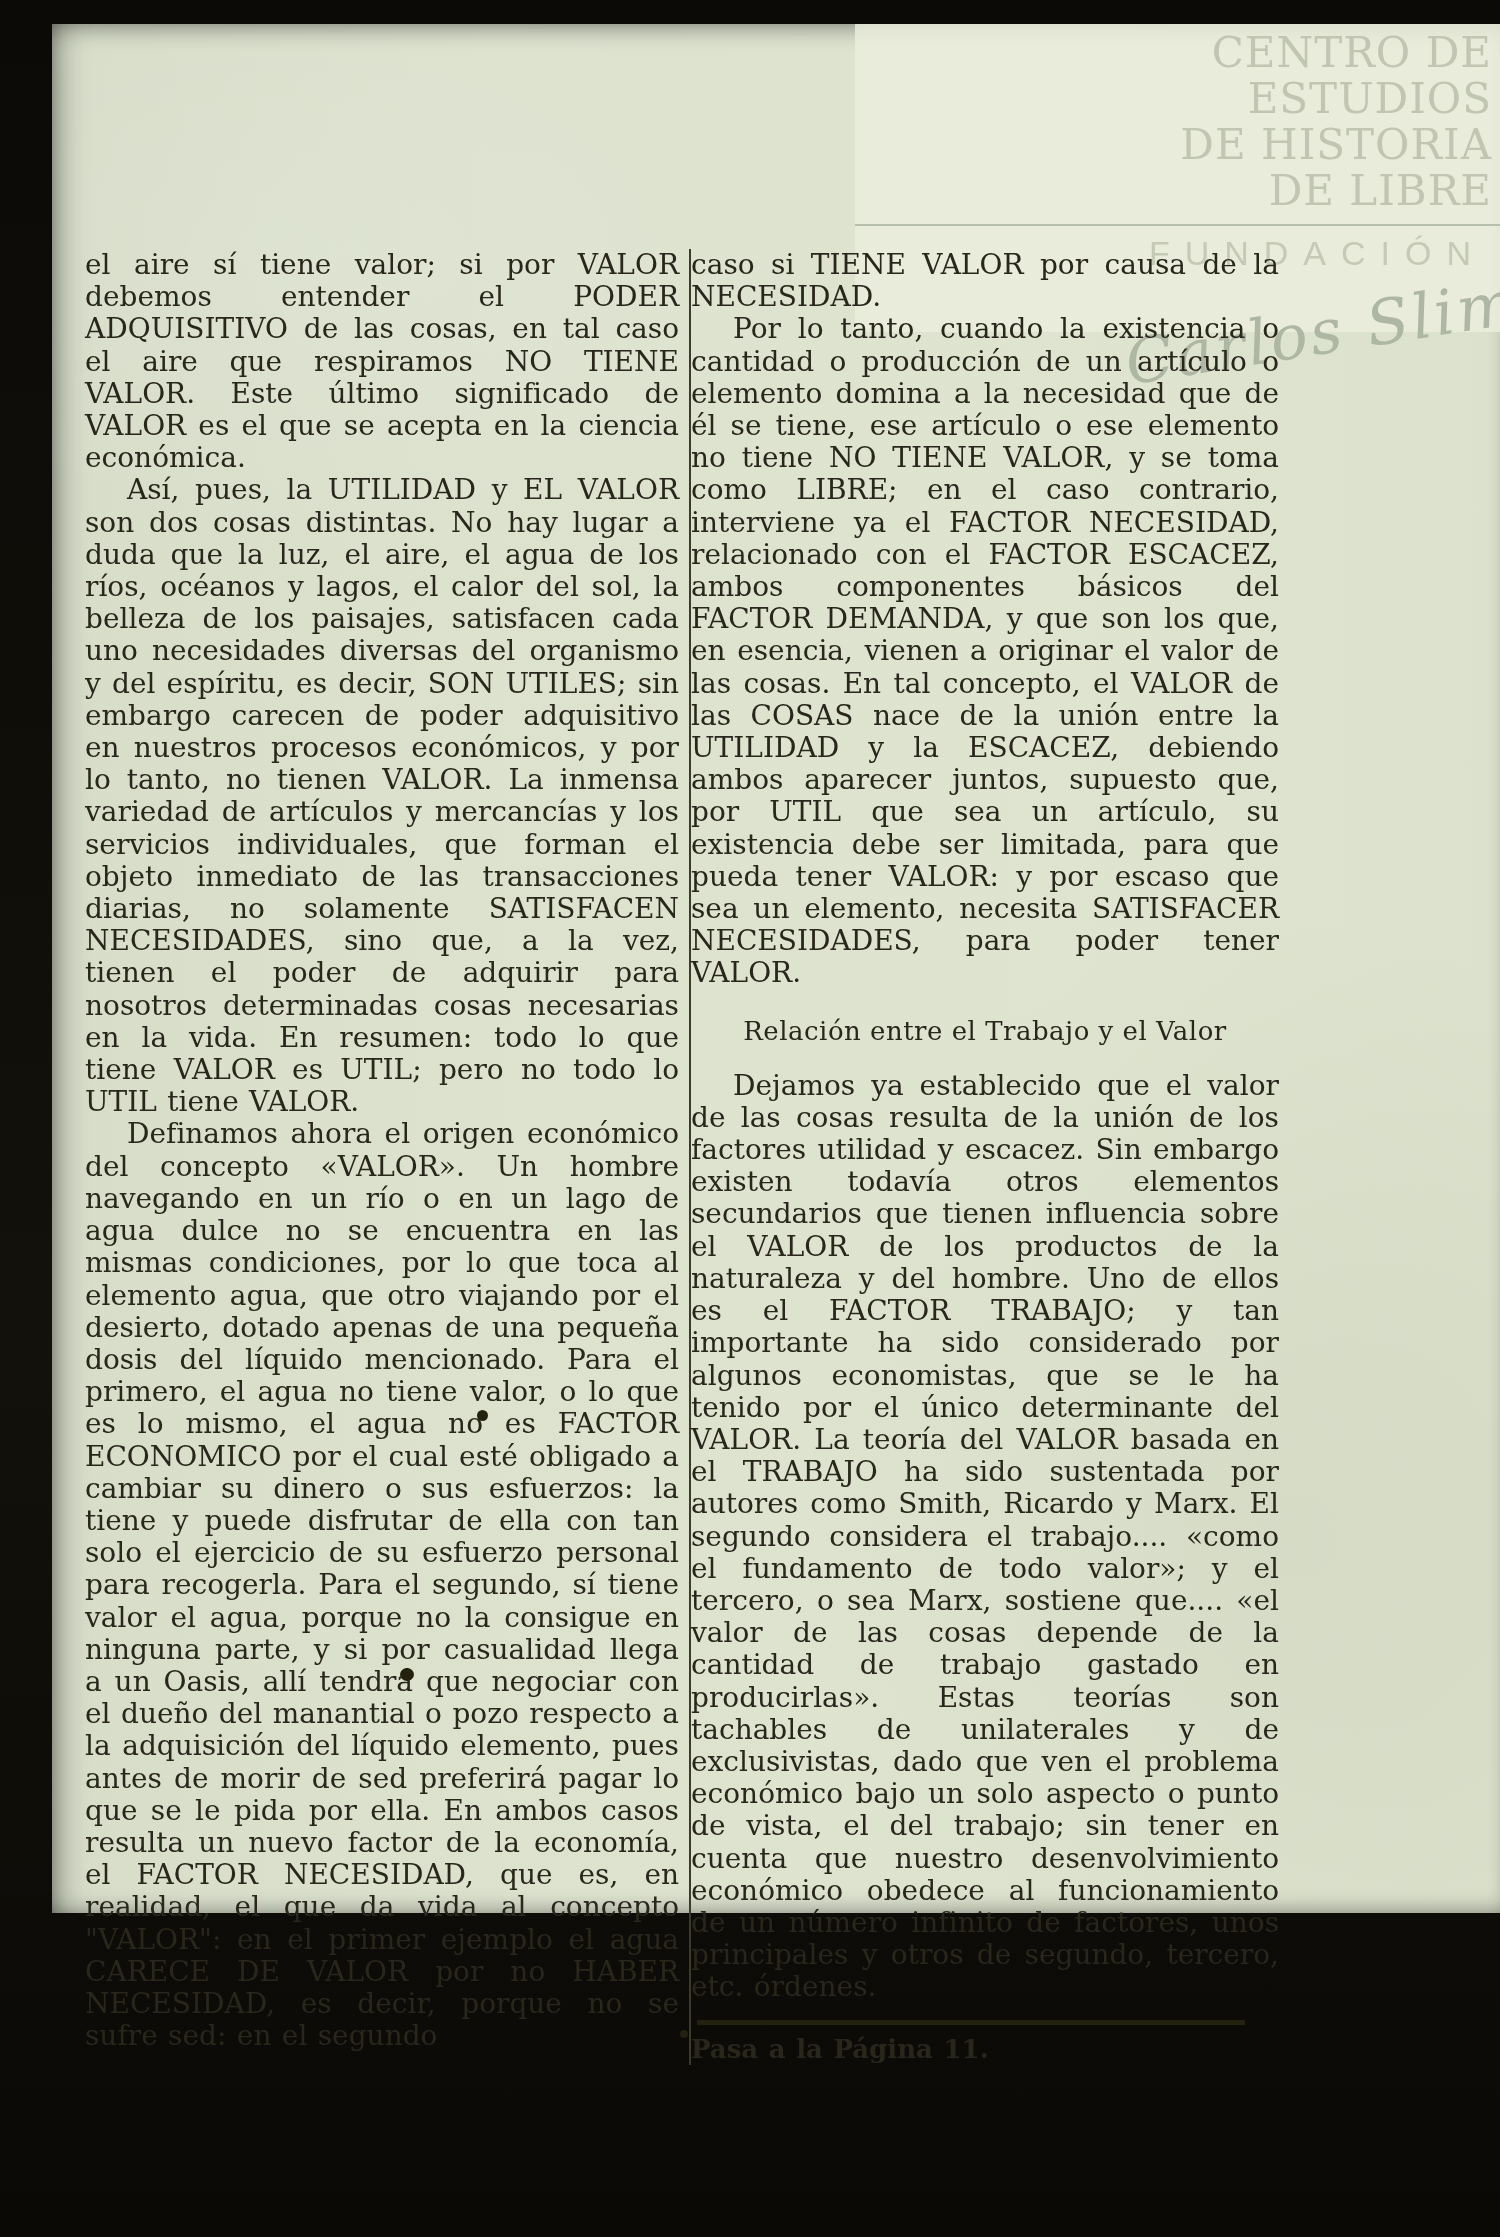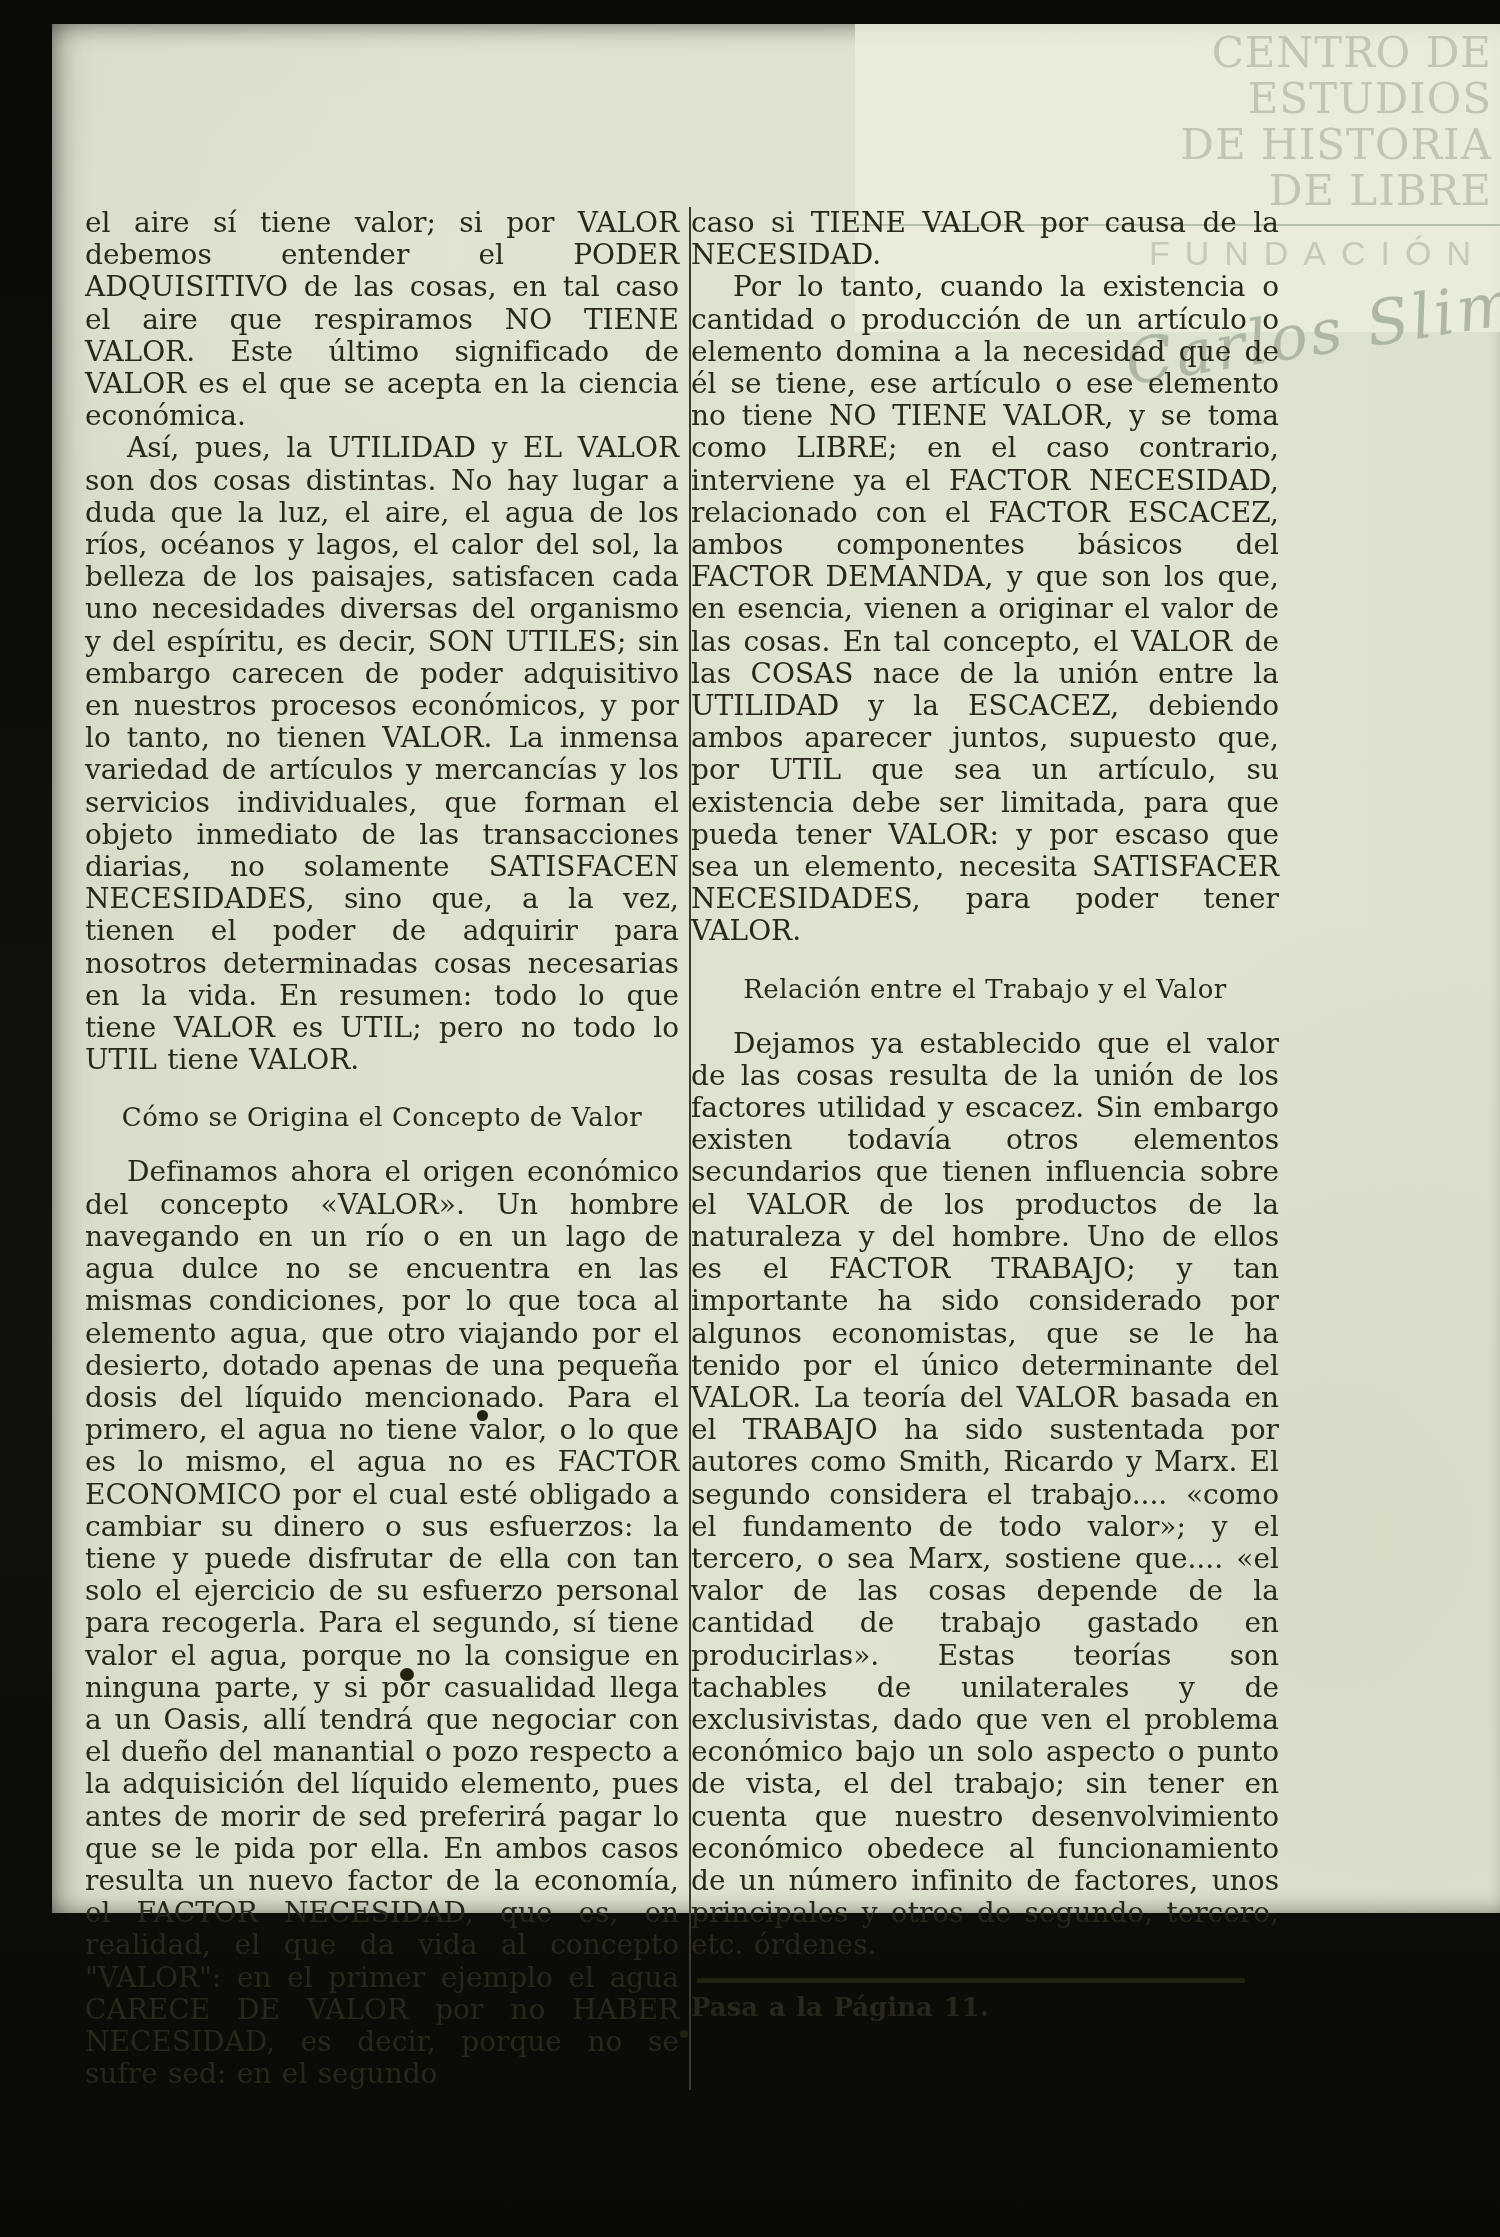--- a/index.html
+++ b/index.html
@@ -32,21 +32,21 @@
     font-size:34px;letter-spacing:15px;color:#c5cab6;white-space:nowrap;text-align:center;}
   .wm-signature{position:absolute;top:252px;right:18px;width:360px;
     font-style:italic;font-size:62px;color:#aeb6a4;letter-spacing:3px;
     transform:rotate(-9deg);transform-origin:90% 50%;white-space:nowrap;text-align:right;}
   
   .masthead{position:absolute;left:30px;top:128px;width:1212px;text-align:center;
     font-size:31px;letter-spacing:16px;color:#2a281b;white-space:nowrap;
     text-shadow:0 0 .4px #2a281b;}
   
   .content{position:absolute;left:33px;top:183px;width:1210px;display:flex;align-items:stretch;}
-  .col{color:#29271b;}
+  .col{color:#29271b;margin-top:42px;}
   .col p{margin:0;text-align:justify;font-size:28px;line-height:32.2px;word-spacing:1.5px;}
   .col p.ind{text-indent:42px;}
   .col h3{margin:26px 0 24px;text-align:center;font-size:26px;font-weight:400;
     letter-spacing:.5px;}
   .col-left{width:594px;}
   .col-right{width:588px;border-left:2px solid #3c3a2b;margin-left:10px;}
   .jump-rule{height:5px;background:#23220f;margin:16px 34px 8px 6px;}
   .jump{text-align:left;padding-right:48px;font-weight:700;font-size:26px !important;}
   
   .speck{position:absolute;background:#23220f;border-radius:50%;}
@@ -70,21 +70,20 @@
     </div>
     <div class="wm-rule"></div>
     <div class="wm-foundation">FUNDACIÓN</div>
     <div class="wm-signature">Carlos Slim</div>
 
 
     <div class="content">
       <div class="col col-left">
         <p>el aire sí tiene valor; si por VALOR debemos entender el PODER ADQUISITIVO de las cosas, en tal caso el aire que respiramos NO TIENE VALOR. Este último significado de VALOR es el que se acepta en la ciencia económica.</p>
         <p class="ind">Así, pues, la UTILIDAD y EL VALOR son dos cosas distintas. No hay lugar a duda que la luz, el aire, el agua de los ríos, océanos y lagos, el calor del sol, la belleza de los paisajes, satisfacen cada uno necesidades diversas del organismo y del espíritu, es decir, SON UTILES; sin embargo carecen de poder adquisitivo en nuestros procesos económicos, y por lo tanto, no tienen VALOR. La inmensa variedad de artículos y mercancías y los servicios individuales, que forman el objeto inmediato de las transacciones diarias, no solamente SATISFACEN NECESIDADES, sino que, a la vez, tienen el poder de adquirir para nosotros determinadas cosas necesarias en la vida. En resumen: todo lo que tiene VALOR es UTIL; pero no todo lo UTIL tiene VALOR.</p>
-        <h3>Cómo se Origina el Concepto de Valor</h3>
         <p class="ind">Definamos ahora el origen económico del concepto «VALOR». Un hombre navegando en un río o en un lago de agua dulce no se encuentra en las mismas condiciones, por lo que toca al elemento agua, que otro viajando por el desierto, dotado apenas de una pequeña dosis del líquido mencionado. Para el primero, el agua no tiene valor, o lo que es lo mismo, el agua no es FACTOR ECONOMICO por el cual esté obligado a cambiar su dinero o sus esfuerzos: la tiene y puede disfrutar de ella con tan solo el ejercicio de su esfuerzo personal para recogerla. Para el segundo, sí tiene valor el agua, porque no la consigue en ninguna parte, y si por casualidad llega a un Oasis, allí tendrá que negociar con el dueño del manantial o pozo respecto a la adquisición del líquido elemento, pues antes de morir de sed preferirá pagar lo que se le pida por ella. En ambos casos resulta un nuevo factor de la economía, el FACTOR NECESIDAD, que es, en realidad, el que da vida al concepto "VALOR": en el primer ejemplo el agua CARECE DE VALOR por no HABER NECESIDAD, es decir, porque no se sufre sed: en el segundo</p>
       </div>
       <div class="col col-right">
         <p>caso si TIENE VALOR por causa de la NECESIDAD.</p>
         <p class="ind">Por lo tanto, cuando la existencia o cantidad o producción de un artículo o elemento domina a la necesidad que de él se tiene, ese artículo o ese elemento no tiene NO TIENE VALOR, y se toma como LIBRE; en el caso contrario, interviene ya el FACTOR NECESIDAD, relacionado con el FACTOR ESCACEZ, ambos componentes básicos del FACTOR DEMANDA, y que son los que, en esencia, vienen a originar el valor de las cosas. En tal concepto, el VALOR de las COSAS nace de la unión entre la UTILIDAD y la ESCACEZ, debiendo ambos aparecer juntos, supuesto que, por UTIL que sea un artículo, su existencia debe ser limitada, para que pueda tener VALOR: y por escaso que sea un elemento, necesita SATISFACER NECESIDADES, para poder tener VALOR.</p>
         <h3>Relación entre el Trabajo y el Valor</h3>
         <p class="ind">Dejamos ya establecido que el valor de las cosas resulta de la unión de los factores utilidad y escacez. Sin embargo existen todavía otros elementos secundarios que tienen influencia sobre el VALOR de los productos de la naturaleza y del hombre. Uno de ellos es el FACTOR TRABAJO; y tan importante ha sido considerado por algunos economistas, que se le ha tenido por el único determinante del VALOR. La teoría del VALOR basada en el TRABAJO ha sido sustentada por autores como Smith, Ricardo y Marx. El segundo considera el trabajo.... «como el fundamento de todo valor»; y el tercero, o sea Marx, sostiene que.... «el valor de las cosas depende de la cantidad de trabajo gastado en producirlas». Estas teorías son tachables de unilaterales y de exclusivistas, dado que ven el problema económico bajo un solo aspecto o punto de vista, el del trabajo; sin tener en cuenta que nuestro desenvolvimiento económico obedece al funcionamiento de un número infinito de factores, unos principales y otros de segundo, tercero, etc. órdenes.</p>
         <div class="jump-rule"></div>
         <p class="jump">Pasa a la Página 11.</p>
       </div>

